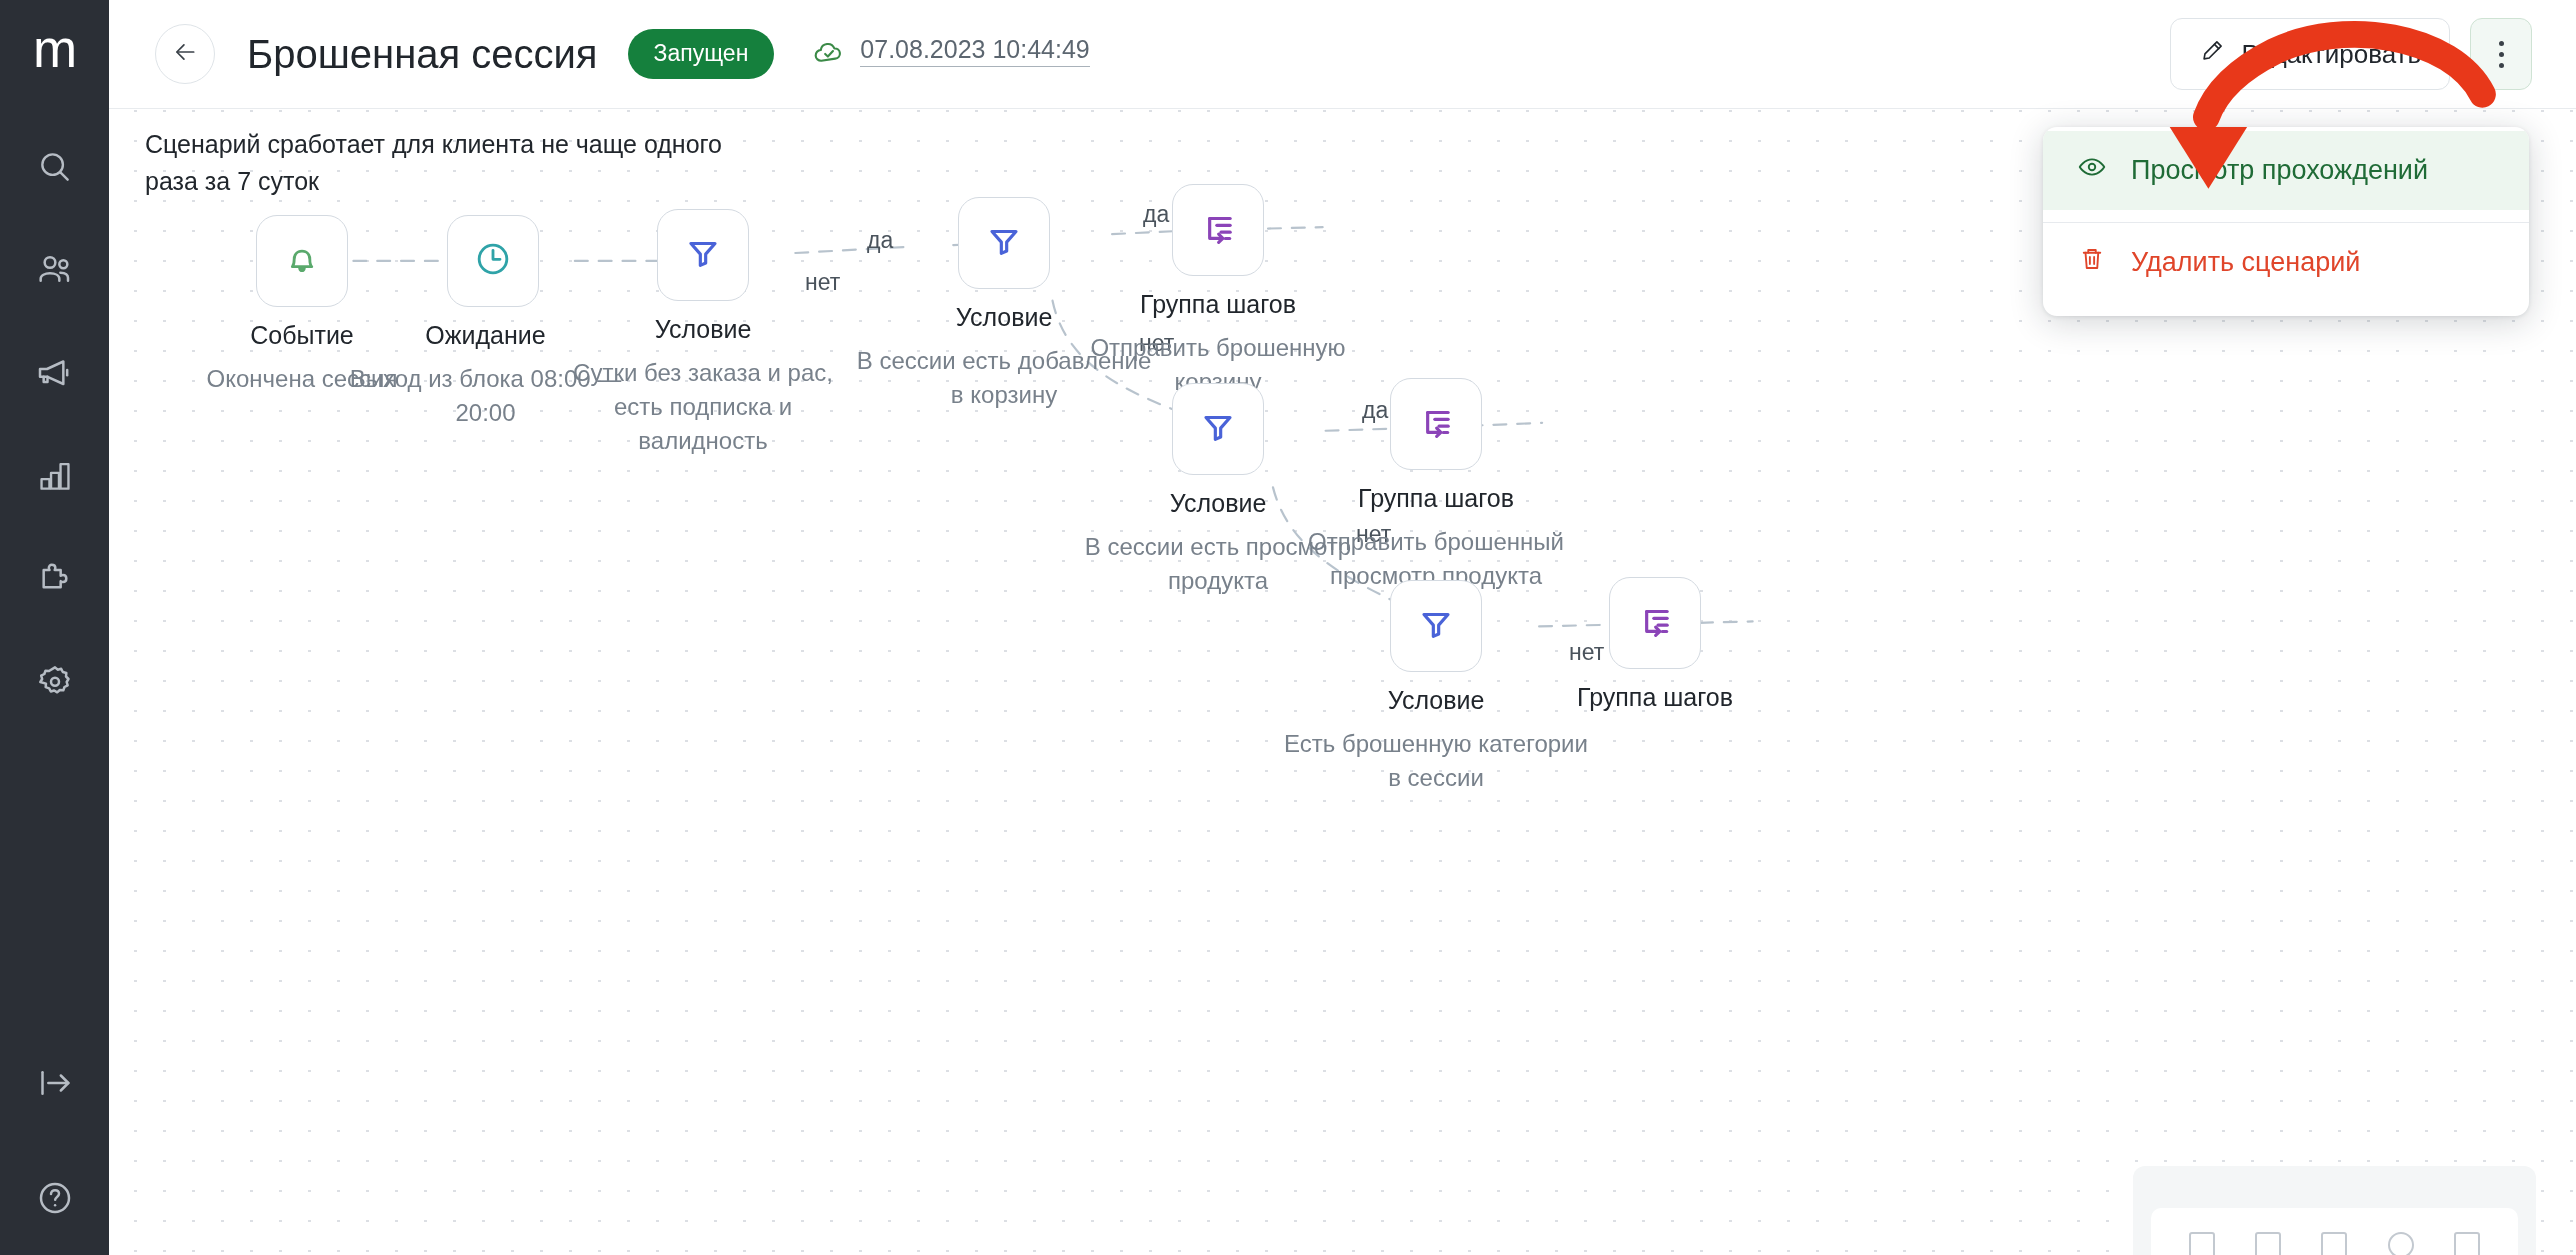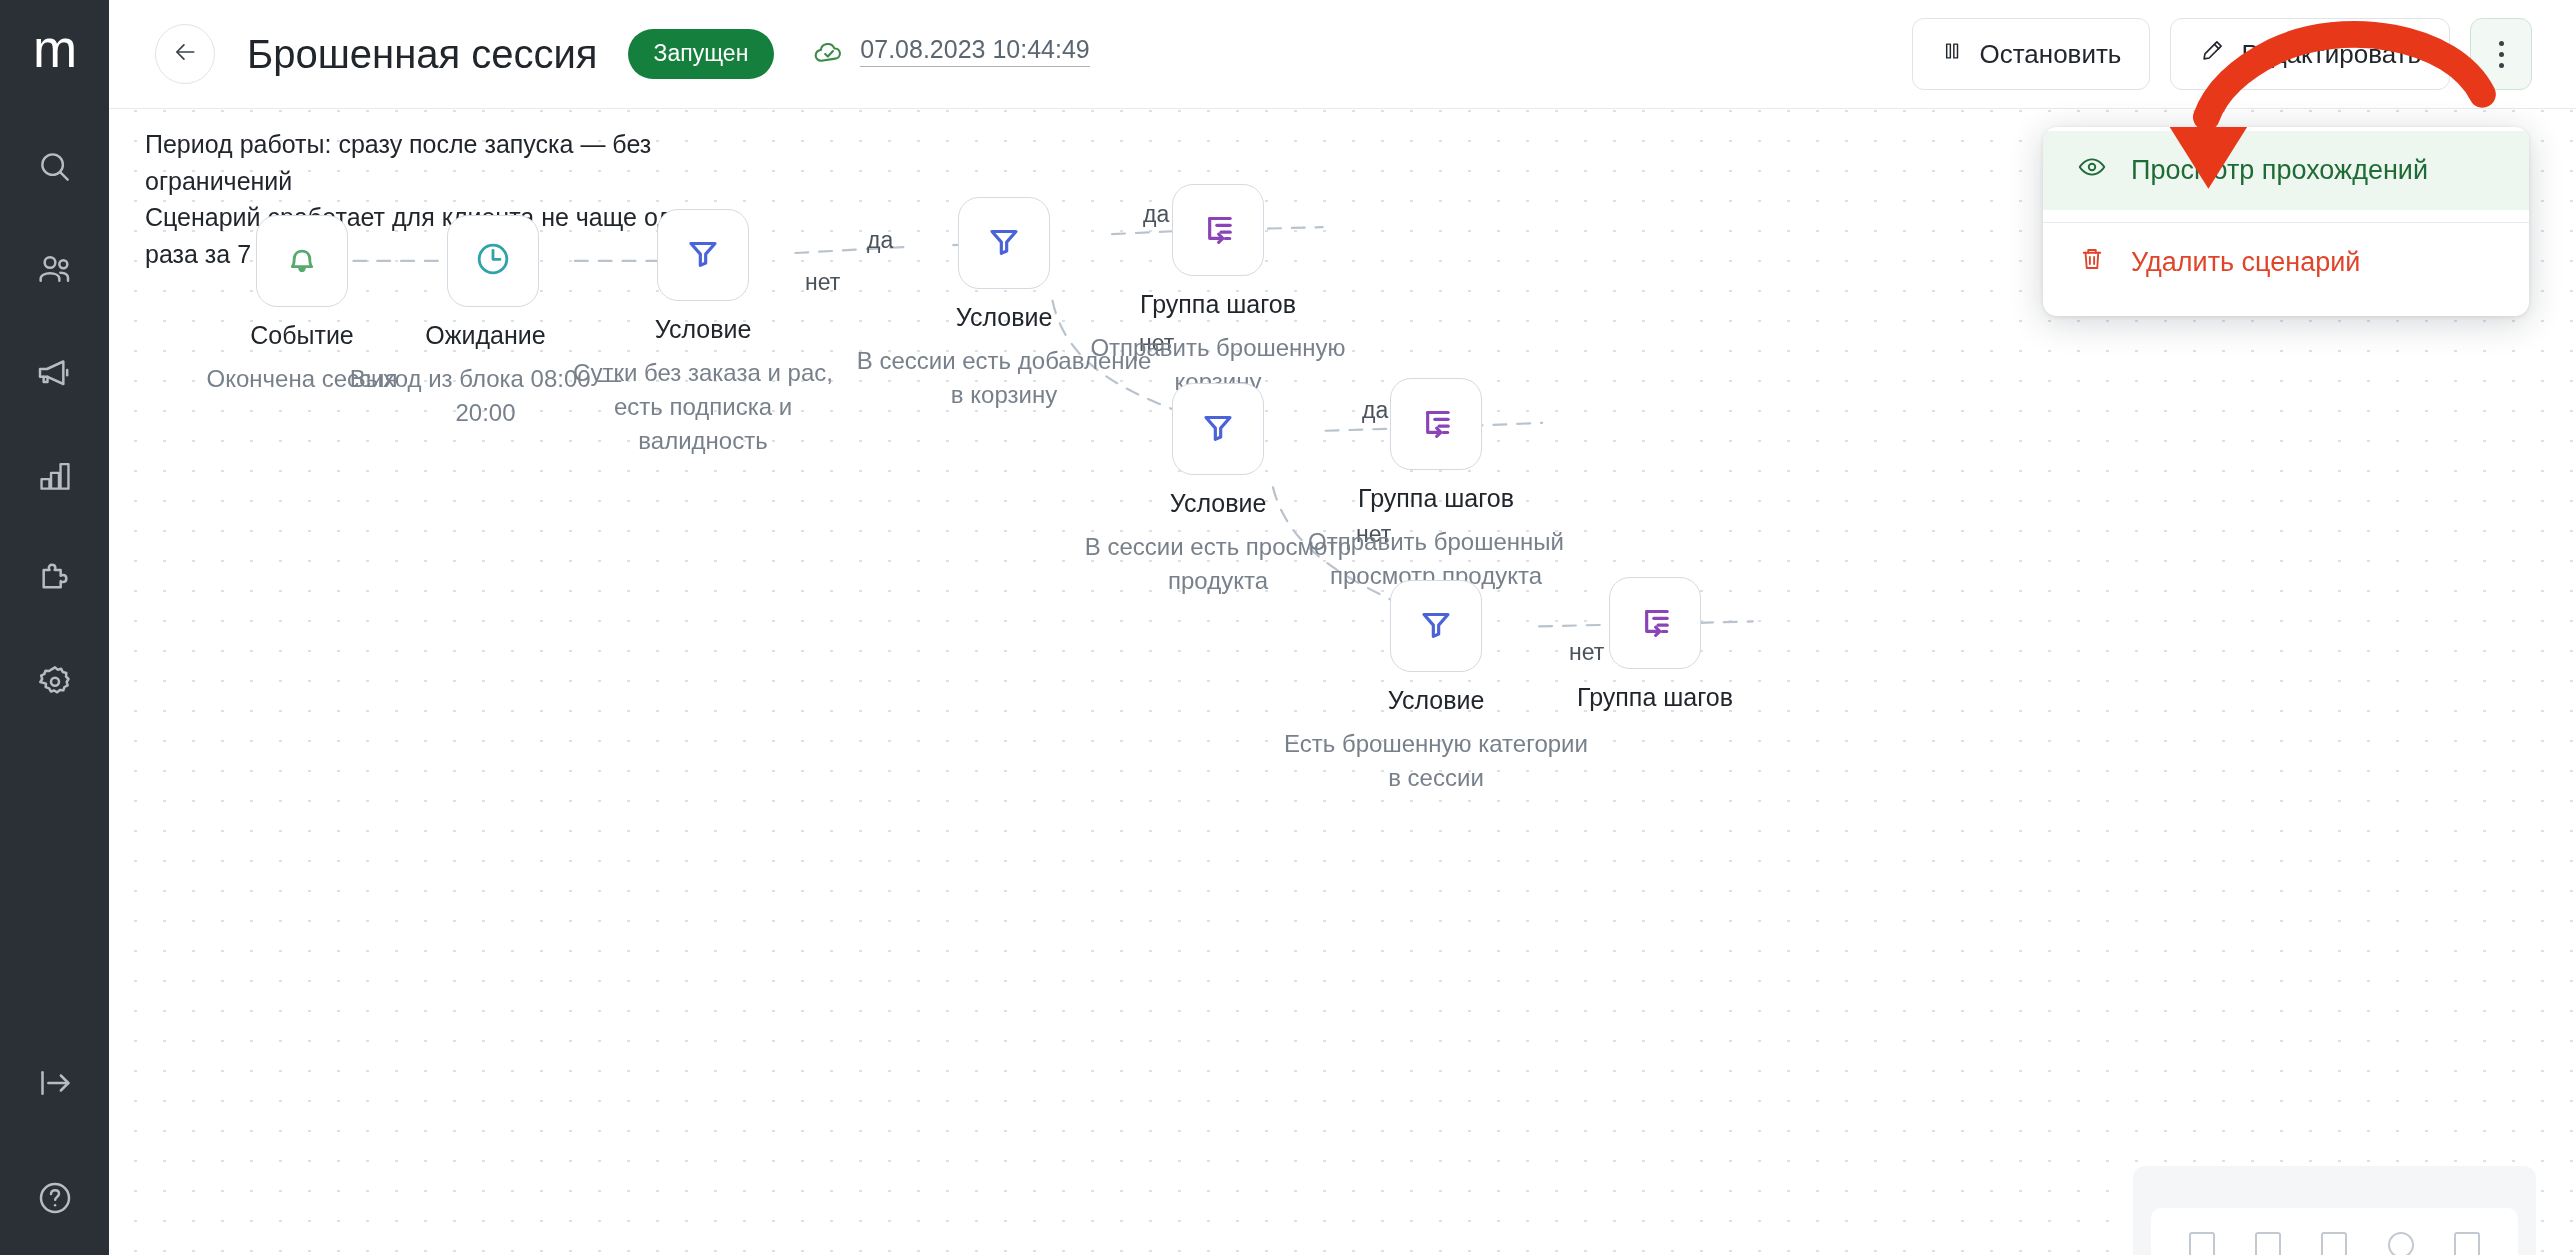--- a/index.html
+++ b/index.html
@@ -270,29 +270,20 @@
         <span>
           <svg width="34" height="34" viewBox="0 0 24 24" fill="none" stroke="#3b8a47" stroke-width="1.5" stroke-linecap="round" stroke-linejoin="round">
             <path d="M6.6 18.2a3.8 3.8 0 0 1-.4-7.6 5 5 0 0 1 9.6-1.1 3.6 3.6 0 0 1 .6 7.2z"></path>
             <polyline points="9.3,13.4 11.2,15.2 14.8,11.3"></polyline>
           </svg>
         </span>
         <span class="timestamp">07.08.2023 10:44:49</span>
       </div>
 
       <div class="header-actions">
-        <div class="btn">
-          <span>
-            <svg width="22" height="24" viewBox="0 0 24 24" fill="none" stroke="#21262c" stroke-width="1.6" stroke-linejoin="round">
-              <rect x="6.2" y="4.5" width="4" height="15"></rect>
-                <rect x="14" y="4.5" width="4" height="15"></rect>
-            </svg>
-          </span>
-          <span>Остановить</span>
-        </div>
 
         <div class="btn">
           <span>
             <svg width="26" height="26" viewBox="0 0 24 24" fill="none" stroke="#21262c" stroke-width="1.5" stroke-linecap="round" stroke-linejoin="round">
               <path d="M16.5 3.6l3.9 3.9-11 11-4.7.8.8-4.7z"></path>
               <line x1="14.3" y1="5.9" x2="18.2" y2="9.8"></line>
             </svg>
           </span>
           <span>Редактировать</span>
         </div>
@@ -303,21 +294,20 @@
               <i></i>
               <i></i>
             </span>
         </div>
       </div>
     </div>
 
     <div class="canvas">
 
       <div class="desc">
-        <div>Период работы: сразу после запуска — без ограничений</div>
         <div>Сценарий сработает для клиента не чаще одного раза за 7 суток</div>
       </div>
 
       <svg class="edges" viewBox="0 0 2484 1153" width="2467" height="1145">
         <g stroke="#b8c3cd" stroke-width="2.2" fill="none" stroke-dasharray="13 11" stroke-linecap="round">
           <line x1="246" y1="152" x2="377" y2="152"></line>
           <line x1="469" y1="152" x2="600" y2="152"></line>
           <line x1="691" y1="144" x2="800" y2="138"></line>
           <line x1="850" y1="136" x2="917" y2="133"></line>
           <line x1="1010" y1="125" x2="1093" y2="121"></line>

